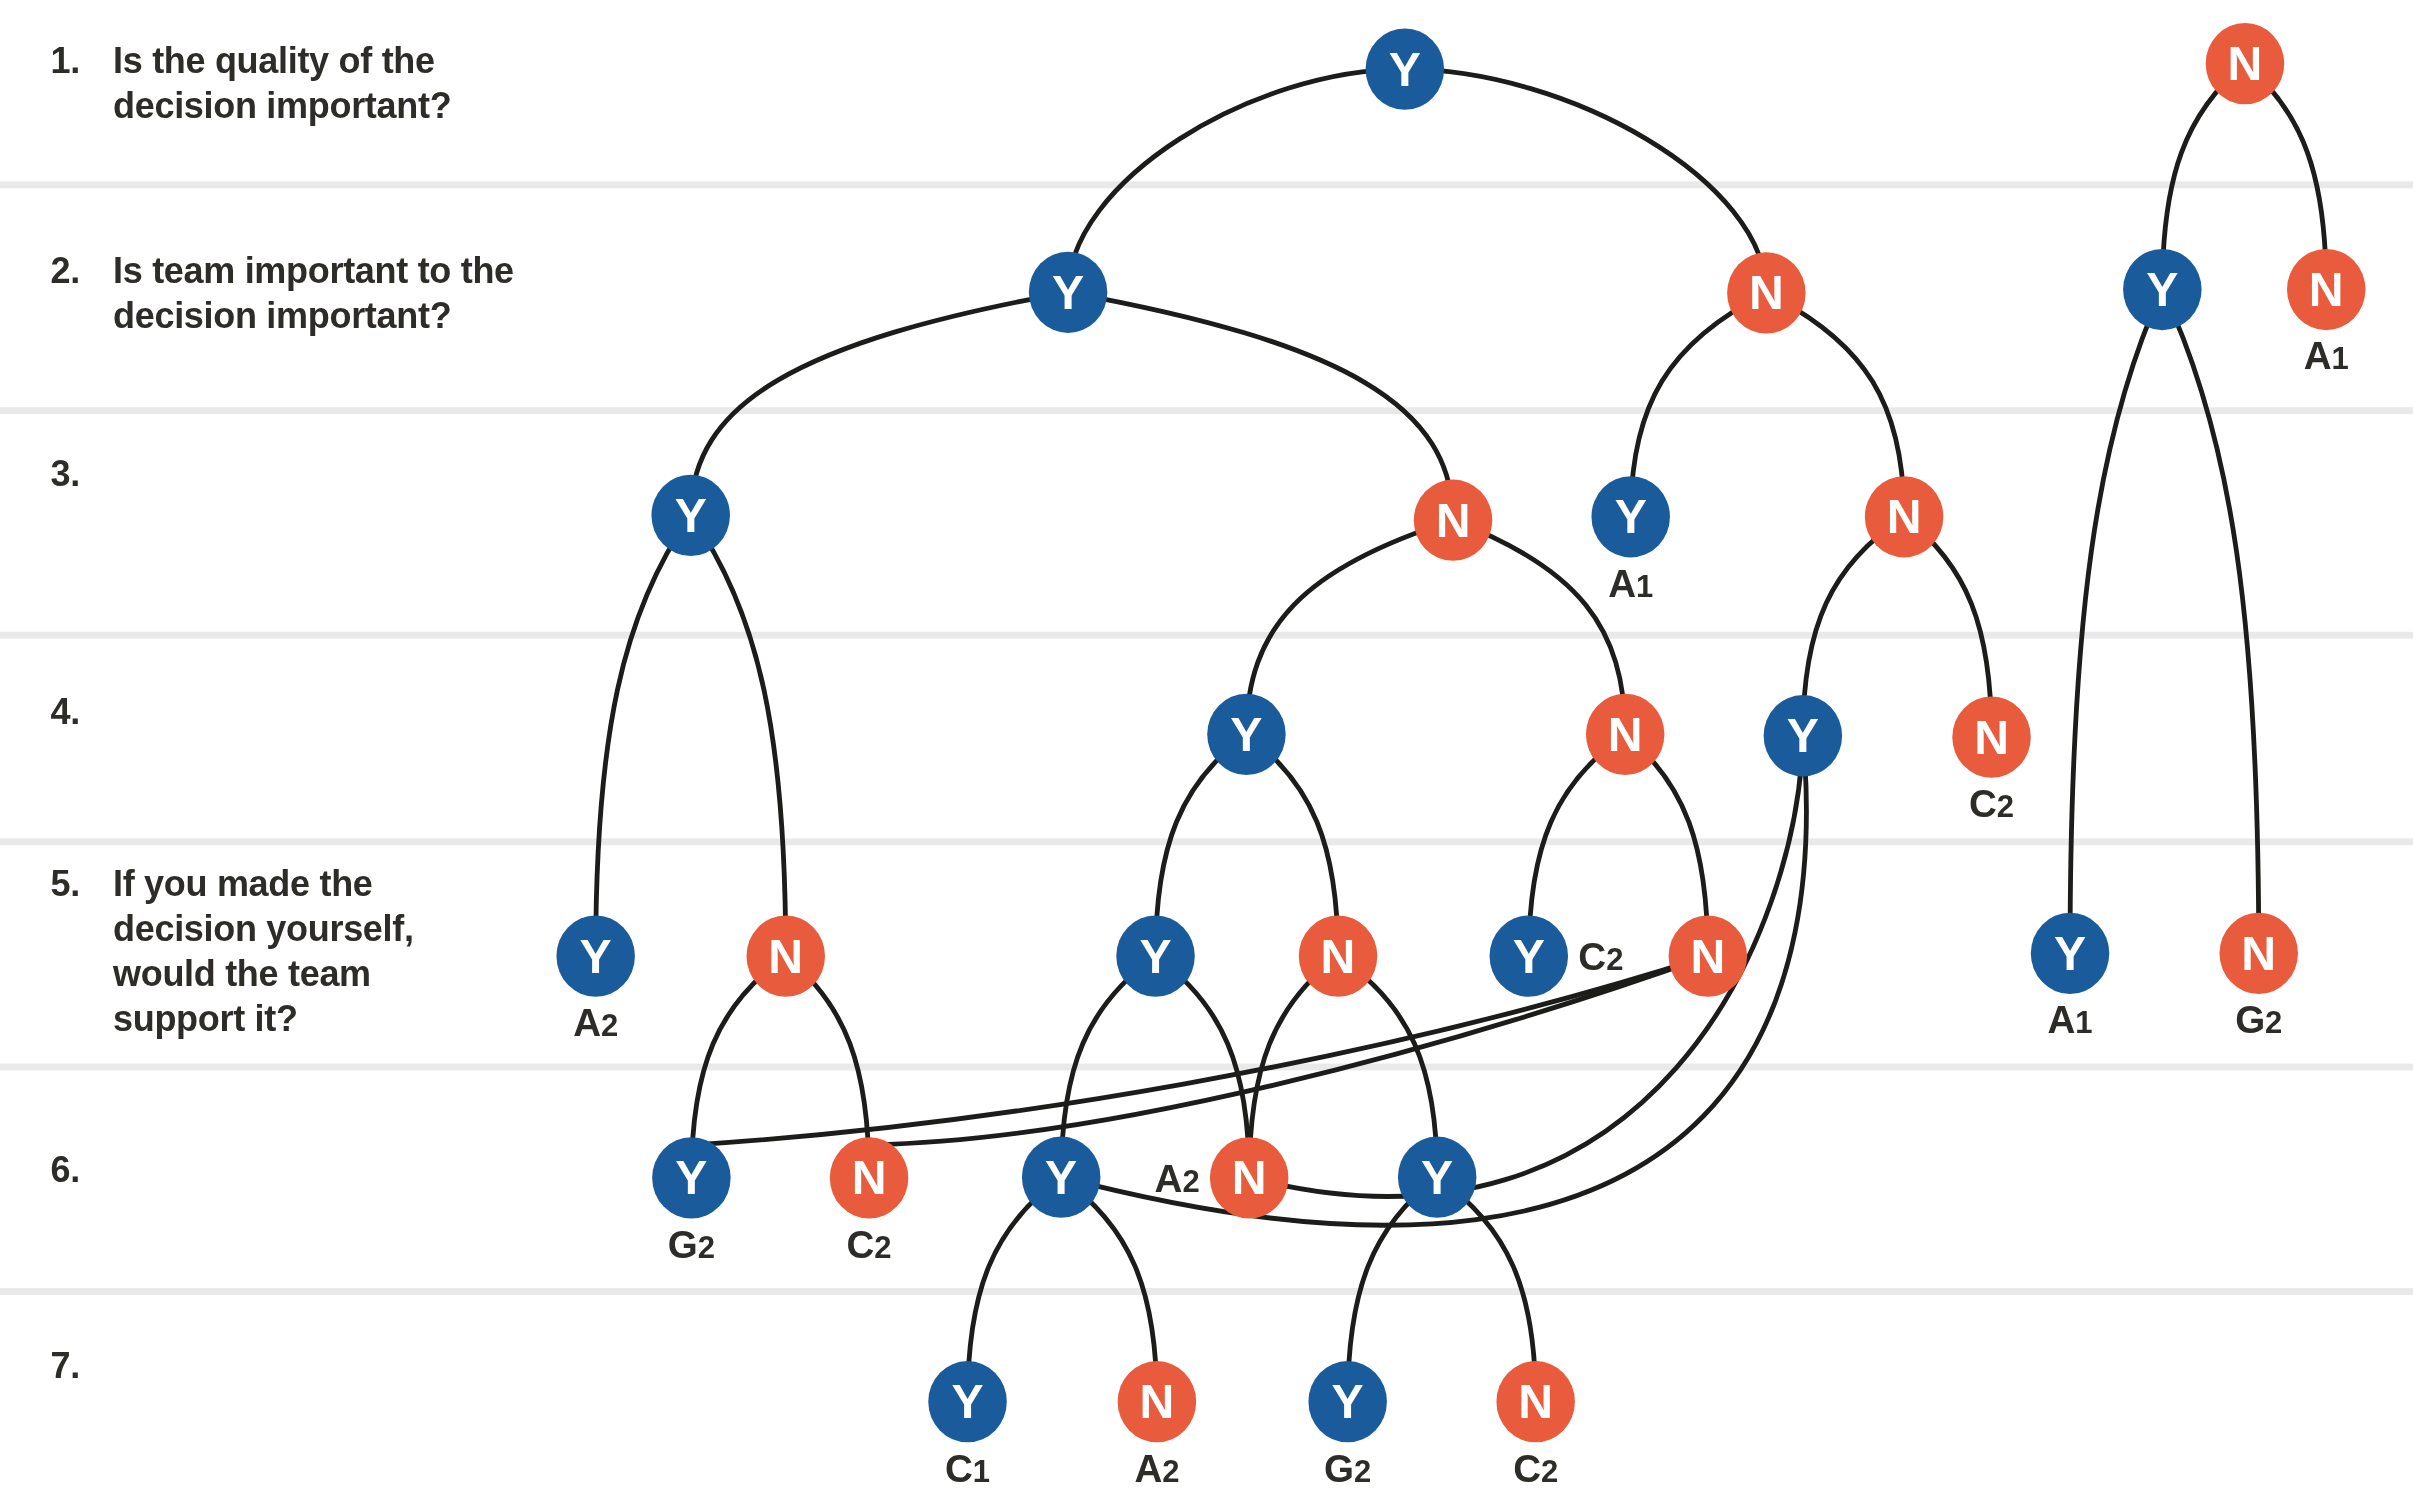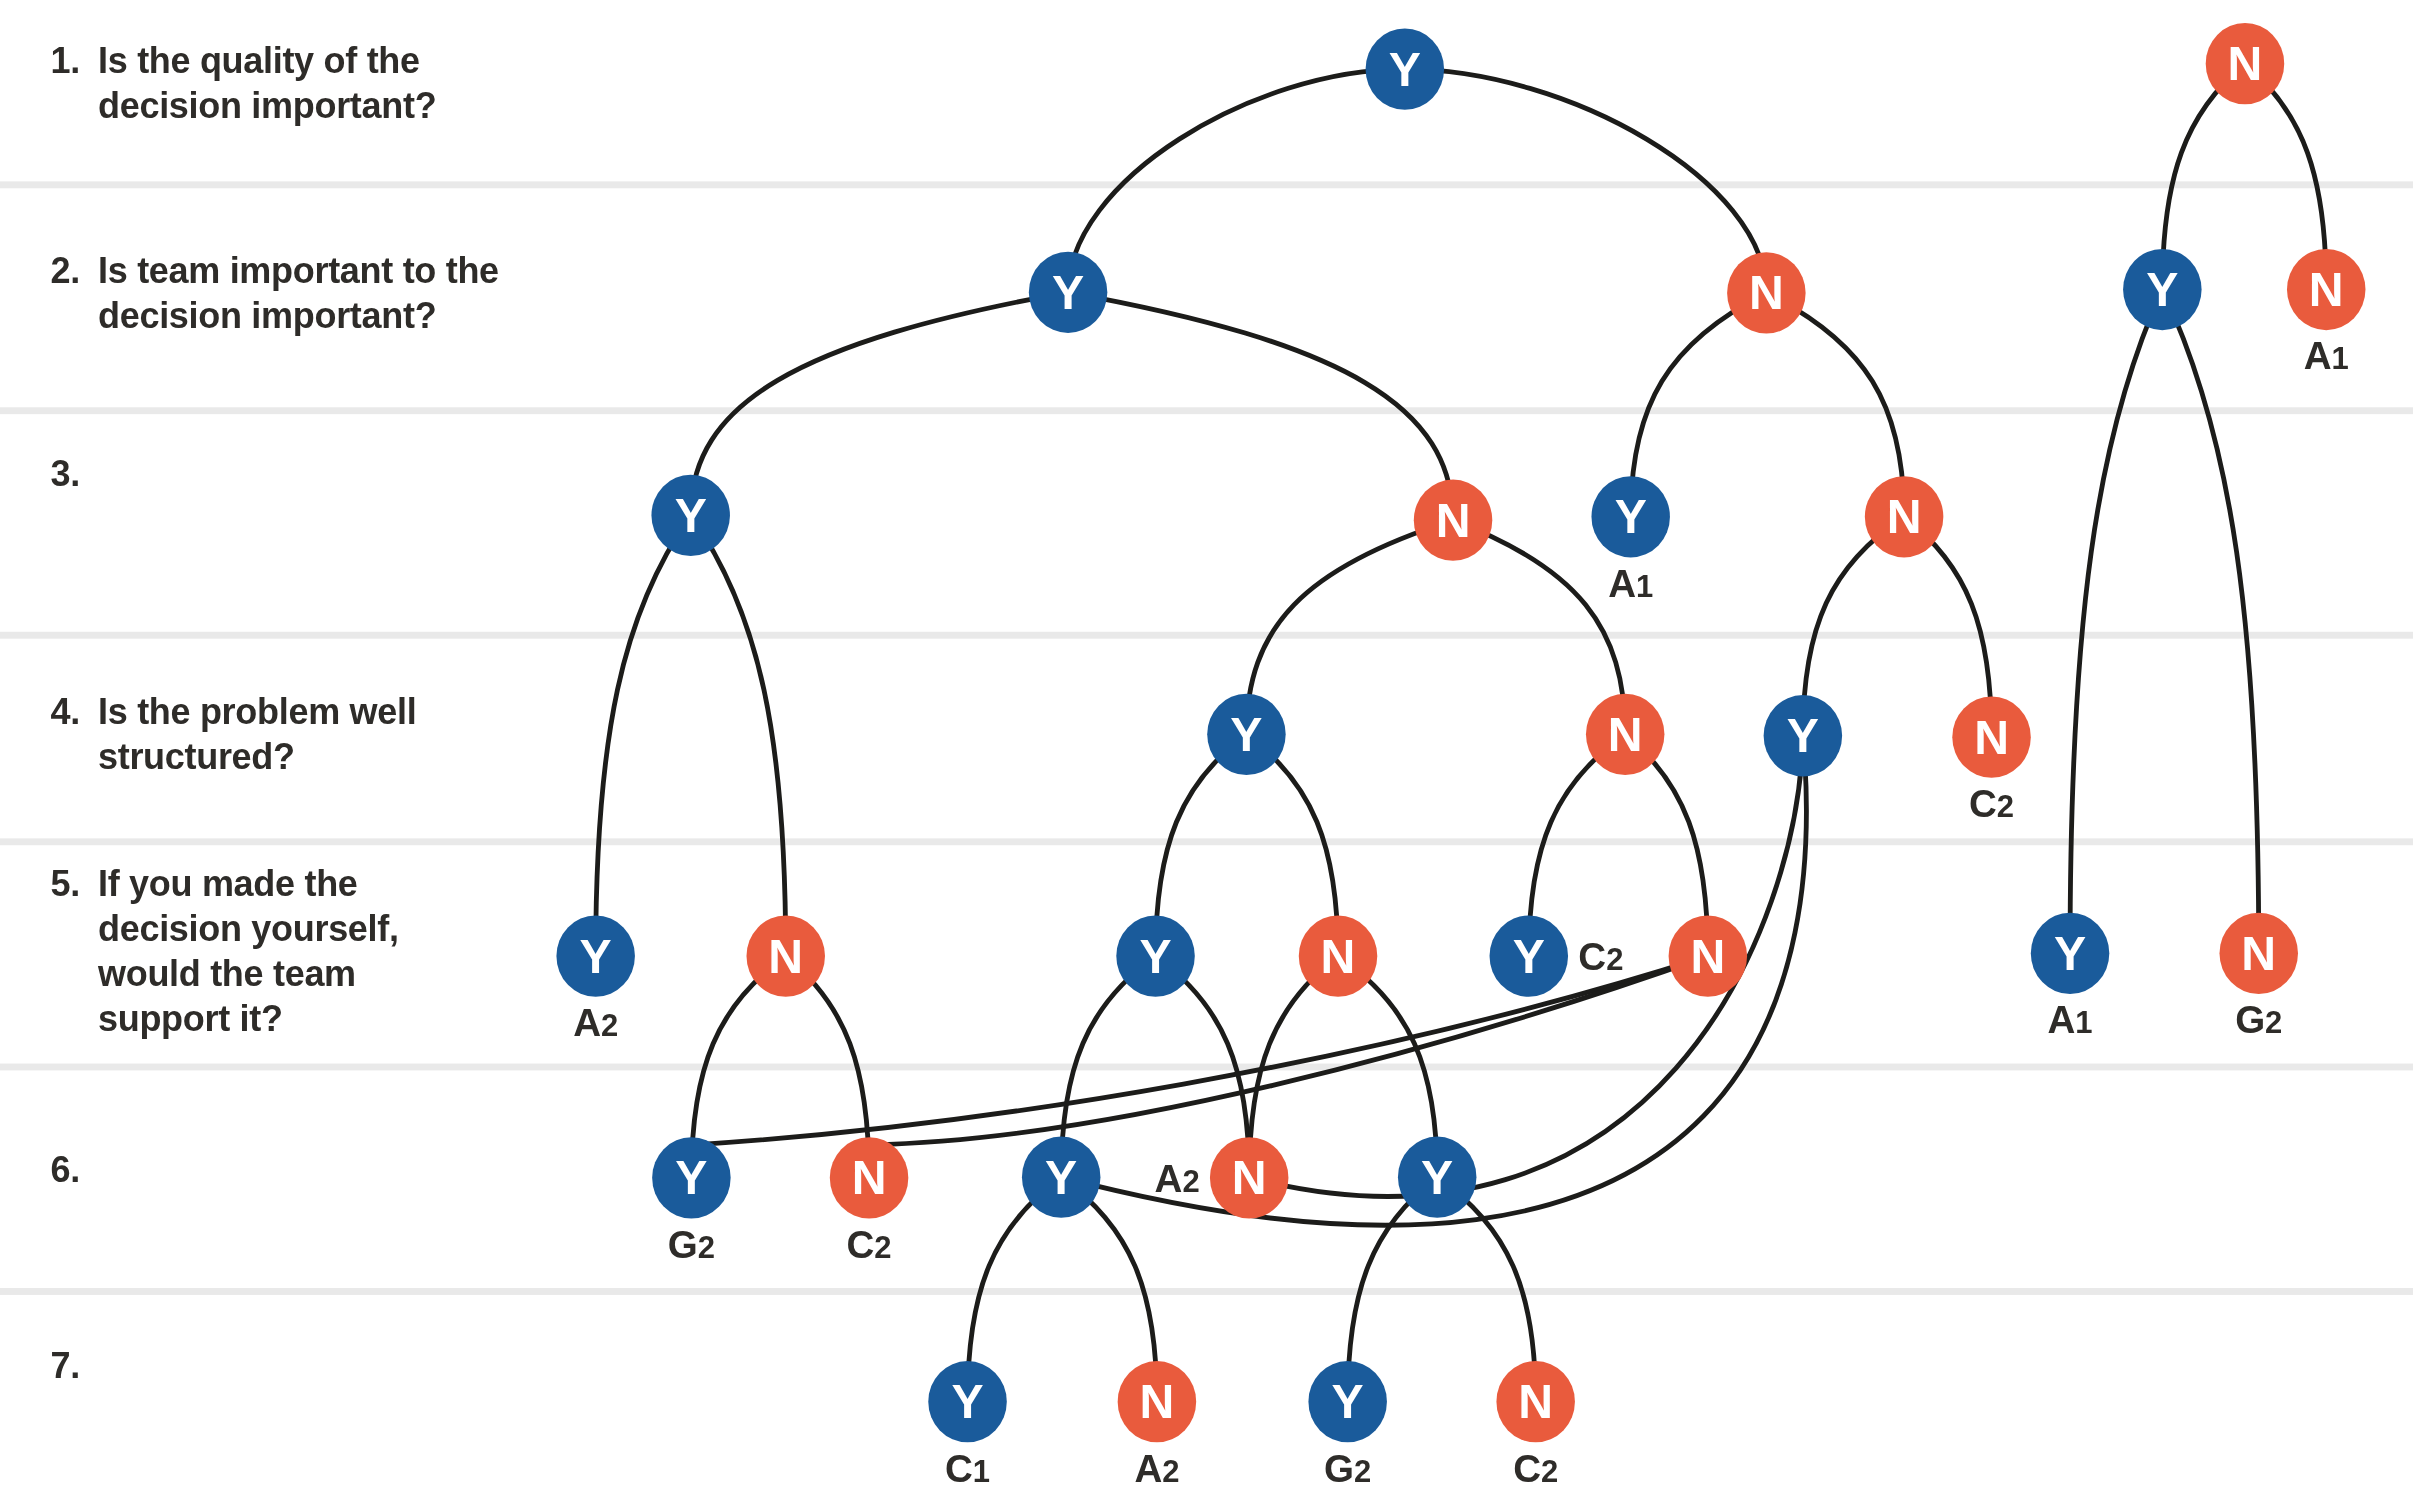--- a/index.html
+++ b/index.html
@@ -18,21 +18,21 @@
     left:29px;
     display:flex;
     align-items:flex-start;
     color:#2e2c29;
     font-weight:bold;
     font-size:36px;
     line-height:45px;
     letter-spacing:-0.3px;
   }
   .qnum{min-width:51px;text-align:right;margin-right:18px;}
-  .qtext{white-space:pre-line;}
+  .qtext{white-space:pre-line;margin-left:15px;}
   .node-letter{
     font-weight:bold;
     font-size:70px;
     fill:#ffffff;
   }
   .outcome-label{
     font-weight:bold;
     font-size:56px;
     fill:#2e2c29;
   }
@@ -239,22 +239,20 @@
       <div class="question" style="top: 248px;">
         <div class="qnum">2.</div>
         <div class="qtext">Is team important to the
 decision important?</div>
       </div>
       <div class="question" style="top: 451px;">
         <div class="qnum">3.</div>
       </div>
       <div class="question" style="top: 689px;">
         <div class="qnum">4.</div>
-        <div class="qtext">Is the problem well
-structured?</div>
       </div>
       <div class="question" style="top: 861px;">
         <div class="qnum">5.</div>
         <div class="qtext">If you made the
 decision yourself,
 would the team
 support it?</div>
       </div>
       <div class="question" style="top: 1147px;">
         <div class="qnum">6.</div>

